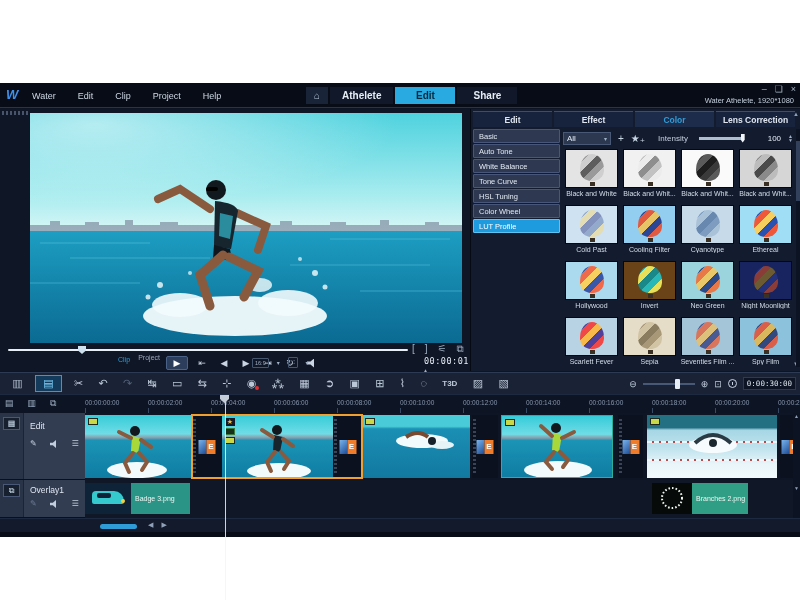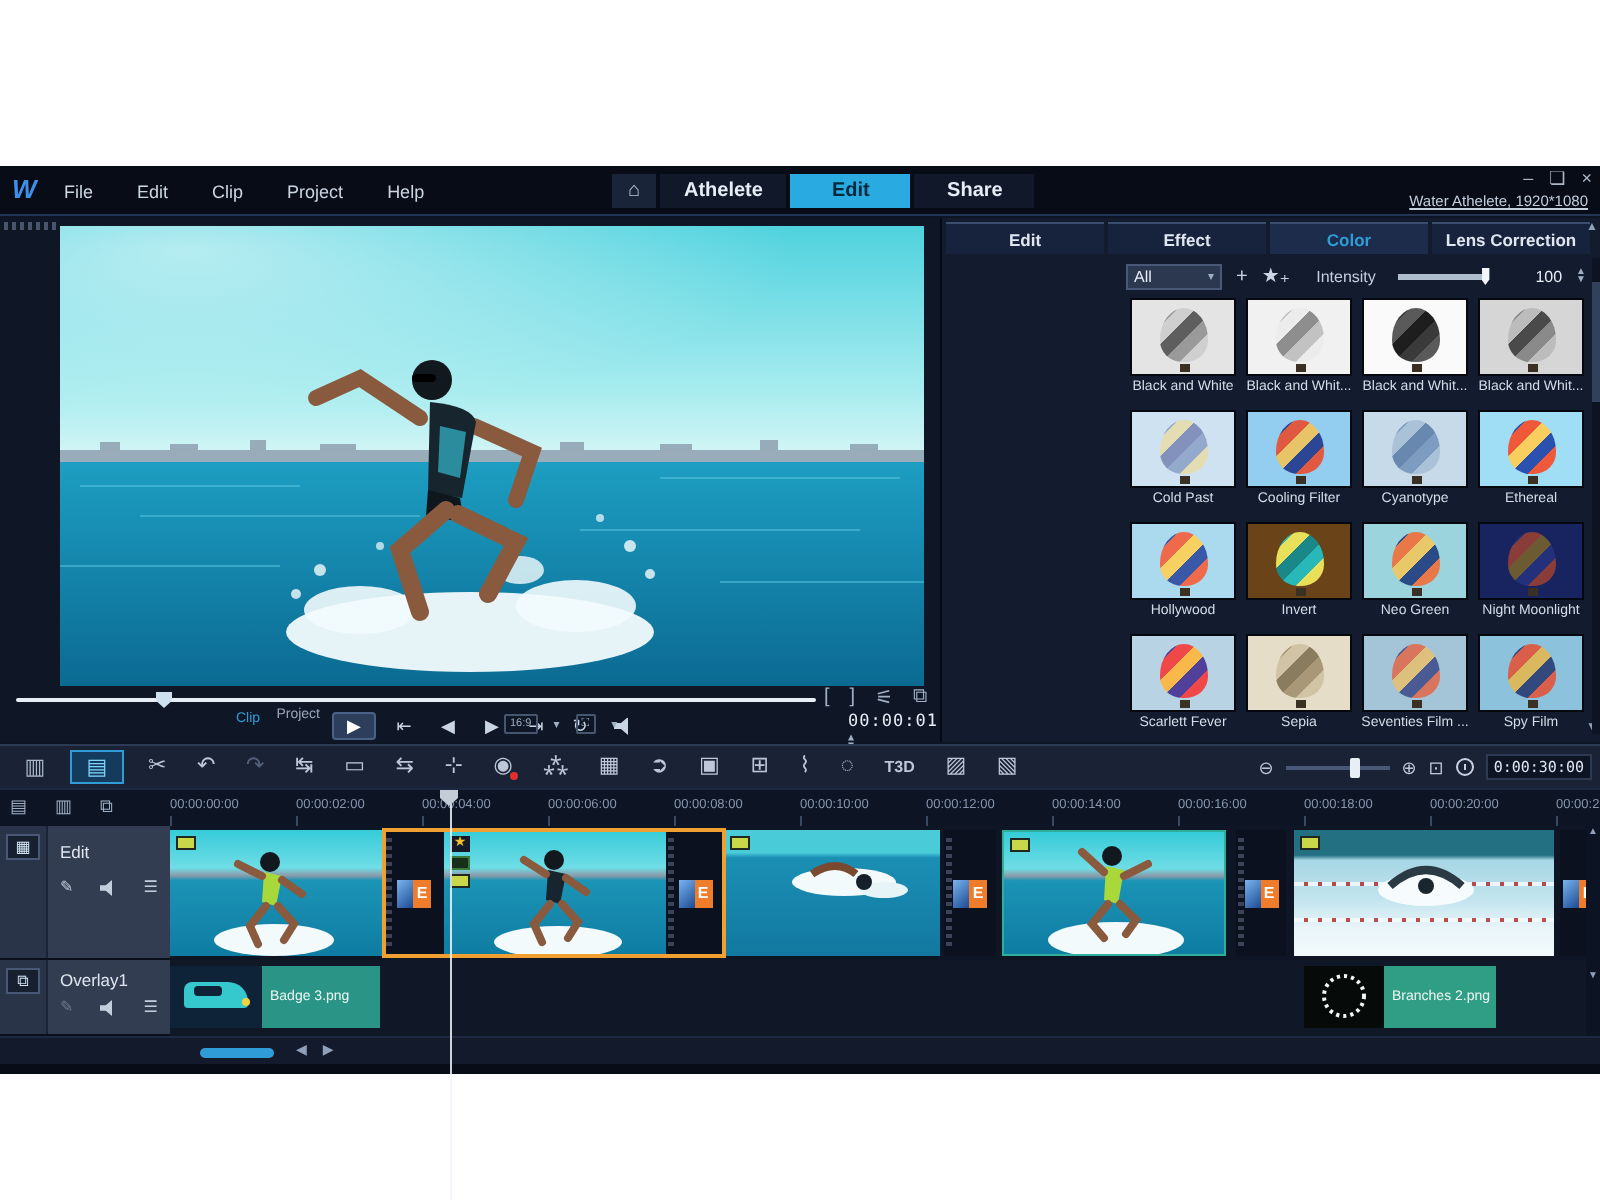--- a/index.html
+++ b/index.html
@@ -9,21 +9,21 @@
   
   .menubar { position:absolute; left:0; top:0; width:800px; height:25px; background:#070c16; border-bottom:1px solid #203654; }
   .logo { position:absolute; left:6px; top:4px; width:16px; height:16px; color:#3f8fe8; font-weight:bold; font-style:italic; font-size:13px; }
   .menus { position:absolute; left:30px; top:0; height:25px; display:flex; align-items:center; gap:18px; }
   .menu-item { color:#cdd7e4; font-size:9px; padding:2px 2px; cursor:default; }
   .mode-tabs { position:absolute; left:306px; top:4px; display:flex; height:17px; }
   .home-btn { width:22px; background:#1a2438; color:#b9c6d8; display:flex; align-items:center; justify-content:center; font-size:10px; margin-right:2px; }
   .mode-tab { min-width:60px; padding:0 12px; background:#10182a; color:#e6edf5; display:flex; align-items:center; justify-content:center; font-weight:bold; font-size:10px; margin-right:2px; }
   .mode-tab.active { background:#29abe2; color:#06283c; }
   .win-controls { position:absolute; right:4px; top:1px; display:flex; gap:8px; color:#aab6c6; font-size:9px; }
-  .win-title { position:absolute; right:6px; top:13px; color:#c4cfdd; font-size:7.5px;text-decoration:underline; }
+  .win-title { position:absolute; right:6px; top:13px; color:#c4cfdd; font-size:7.5px; }
 
   
   .main { position:absolute; left:0; top:26px; width:800px; height:262px; display:flex; }
   .preview-panel { position:relative; width:470px; height:262px; background:#0f1626; }
   .dots { position:absolute; left:2px; top:2px; width:26px; height:4px;
           background:repeating-linear-gradient(90deg,#47546b 0 2px,transparent 2px 4px); }
 
   .viewer { position:absolute; left:30px; top:4px; width:432px; height:230px; background:#000; overflow:hidden; }
 
   
@@ -150,21 +150,21 @@
   .app-bottom { position:absolute; left:0; top:449px; width:800px; height:5px; background:#070c16; }
 </style>
 </head>
 <body>
 
 <div class="app">
 
   <div class="menubar">
     <div class="logo">W</div>
     <div class="menus">
-        <div class="menu-item">File</div>
+        <div class="menu-item">Water</div>
         <div class="menu-item">Edit</div>
         <div class="menu-item">Clip</div>
         <div class="menu-item">Project</div>
         <div class="menu-item">Help</div>
       </div>
     <div class="mode-tabs">
       <div class="home-btn">⌂</div>
     <div class="mode-tab">Athelete</div>
         <div class="mode-tab active">Edit</div>
         <div class="mode-tab">Share</div>
@@ -305,20 +305,29 @@
         <span class="mini-btn">★₊</span>
         <span class="intensity-label">Intensity</span>
         <div class="i-slider">
           <div class="i-fill"></div>
             <div class="i-handle"></div>
         </div>
         <span class="i-value">100</span>
         <span class="spin">▲<br>▼</span>
       </div>
 
+      <div class="sub-sidebar">
+          <div class="side-item">Basic</div>
+          <div class="side-item">Auto Tone</div>
+          <div class="side-item">White Balance</div>
+          <div class="side-item">Tone Curve</div>
+          <div class="side-item">HSL Tuning</div>
+          <div class="side-item">Color Wheel</div>
+          <div class="side-item selected">LUT Profile</div>
+        </div>
       <div class="lut-grid">
           <div class="lut-cell">
             <div class="lut-thumb" style="background: rgb(228, 228, 228);">
               <div class="balloon" style="background: linear-gradient(135deg, rgb(154, 154, 154) 0px, rgb(154, 154, 154) 18%, rgb(207, 207, 207) 18%, rgb(207, 207, 207) 36%, rgb(94, 94, 94) 36%, rgb(94, 94, 94) 54%, rgb(154, 154, 154) 54%, rgb(154, 154, 154) 72%, rgb(207, 207, 207) 72%, rgb(207, 207, 207) 100%);"></div>
               <div class="basket"></div>
             </div>
             <div class="lut-label">Black and White</div>
           </div>
           <div class="lut-cell">
             <div class="lut-thumb" style="background: rgb(241, 241, 241);">

